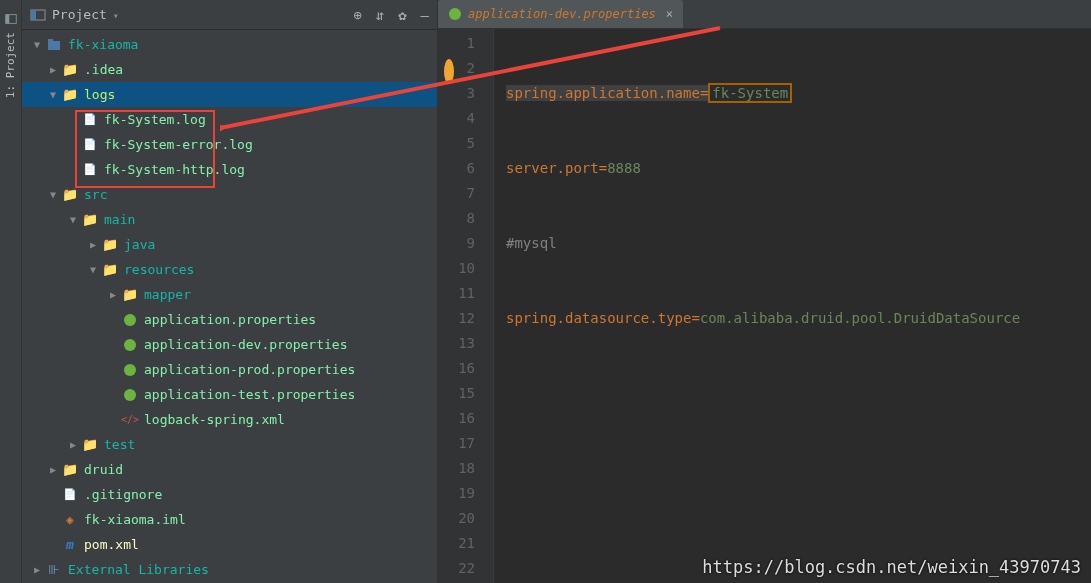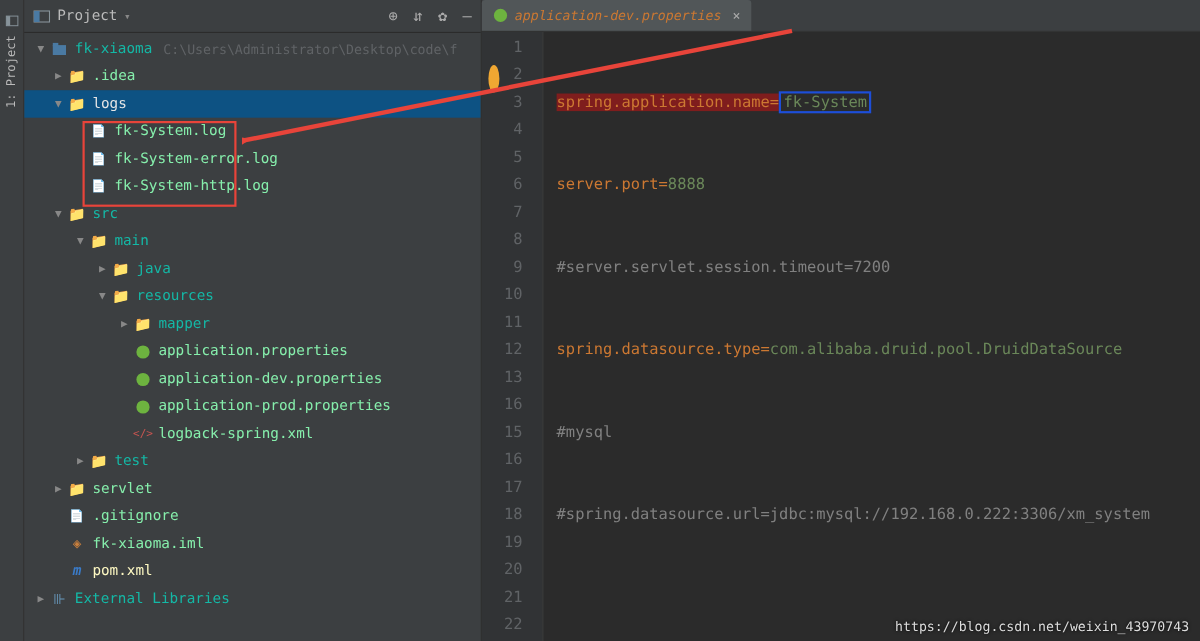--- a/index.html
+++ b/index.html
@@ -35,24 +35,24 @@
 .tab .close { margin-left:10px; color:#aaa; font-style:normal; cursor:pointer; }
 .editor { flex:1; display:flex; font-family:Consolas,monospace; font-size:14px; line-height:25px; }
 .gutter { width:56px; text-align:right; color:#606366; padding-right:18px; padding-top:2px; background:#313335; border-right:1px solid #3a3a3a; position:relative; }
 .gutter div { height:25px; }
 .gutter-dot { position:absolute; left:6px; top:30px; width:10px; height:10px; border-radius:50%; background:#f0a732; }
 .code { flex:1; padding-top:2px; padding-left:12px; white-space:pre; }
 .code div { height:25px; }
 .c-key { color:#cc7832; }
 .c-val { color:#6a8759; }
 .c-comment { color:#808080; }
-.c-boxed { border:2px solid #1d4ed8; padding:0 2px; color:#6a8759; }
+.c-boxed { border:2px solid #a16207; padding:0 2px; color:#6a8759; }
 .arrow-annot { position:absolute; left:220px; top:18px; pointer-events:none; z-index:10; }
 .hl-box1 { position:absolute; border:2px solid #e8443a; pointer-events:none; z-index:5; }
-.watermark { position:absolute; bottom:6px; right:10px; color:#ddd; font-size:12px; text-shadow:0 0 3px #000; }
+.watermark { position:absolute; bottom:6px; right:10px; color:#ddd; font-size:17px; text-shadow:0 0 3px #000; }
 </style>
 </head>
 <body>
 
 <div class="ide">
 
   <div class="vtab">
     <svg class="vtab-icon" viewBox="0 0 16 16">
         <rect x="2" y="3" width="12" height="10" fill="none" stroke="#87939a"></rect>
         <rect x="2" y="3" width="4" height="10" fill="#87939a"></rect>
@@ -78,31 +78,30 @@
     <div class="tree">
       <div class="tree-row">
         <span class="exp">▼</span>
         <span class="ticon">
             <svg width="14" height="14" viewBox="0 0 14 14">
               <rect x="1" y="3" width="12" height="9" fill="#4a7aa3"></rect>
               <rect x="1" y="1" width="5" height="3" fill="#4a7aa3"></rect>
             </svg>
           </span>
         <span class="label">fk-xiaoma</span>
-        <span class="label path">C:\Users\Administrator\Desktop\code\f</span>
       </div>
       <div class="tree-row ind1">
         <span class="exp">▶</span>
           <span class="ticon folder-icon">📁</span>
         <span class="label yellow">.idea</span>
       </div>
       <div class="tree-row ind1 selected">
         <span class="exp">▼</span>
           <span class="ticon">📁</span>
-        <span class="label" style="color:#e5e5e5">logs</span>
+        <span class="label" style="color:#bef264">logs</span>
       </div>
       <div class="tree-row ind2">
         <span class="exp blank">▶</span>
           <span class="ticon file-icon">📄</span>
         <span class="label yellow">fk-System.log</span>
       </div>
       <div class="tree-row ind2">
         <span class="exp blank">▶</span>
           <span class="ticon file-icon">📄</span>
         <span class="label yellow">fk-System-error.log</span>
@@ -159,32 +158,41 @@
         <span class="exp blank">▶</span>
           <span class="ticon">
             <svg width="14" height="14" viewBox="0 0 14 14">
               <circle cx="7" cy="7" r="6" fill="#6db33f"></circle>
             </svg>
           </span>
         <span class="label yellow">application-prod.properties</span>
       </div>
       <div class="tree-row ind4">
         <span class="exp blank">▶</span>
+          <span class="ticon">
+            <svg width="14" height="14" viewBox="0 0 14 14">
+              <circle cx="7" cy="7" r="6" fill="#6db33f"></circle>
+            </svg>
+          </span>
+        <span class="label yellow">application-test.properties</span>
+      </div>
+      <div class="tree-row ind4">
+        <span class="exp blank">▶</span>
           <span class="ticon" style="color:#c75450;font-size:10px">&lt;/&gt;</span>
         <span class="label yellow">logback-spring.xml</span>
       </div>
       <div class="tree-row ind2">
         <span class="exp">▶</span>
           <span class="ticon folder-icon">📁</span>
         <span class="label">test</span>
       </div>
       <div class="tree-row ind1">
         <span class="exp">▶</span>
           <span class="ticon" style="color:#cc7832">📁</span>
-        <span class="label yellow">servlet</span>
+        <span class="label yellow">druid</span>
       </div>
       <div class="tree-row ind1">
         <span class="exp blank">▶</span>
           <span class="ticon file-icon">📄</span>
         <span class="label yellow">.gitignore</span>
       </div>
       <div class="tree-row ind1">
         <span class="exp blank">▶</span>
           <span class="ticon" style="color:#c97f3d">◈</span>
         <span class="label yellow">fk-xiaoma.iml</span>
@@ -232,26 +240,24 @@
           <div>16</div>
           <div>17</div>
           <div>18</div>
           <div>19</div>
           <div>20</div>
           <div>21</div>
           <div>22</div>
         <div class="gutter-dot"></div>
       </div>
       <div class="code">
-        <div><span style="background:#7f1d1d"><span class="c-key">spring.application.name</span><span class="c-key">=</span></span><span class="c-boxed">fk-System</span></div>
+        <div><span style="background:#404040"><span class="c-key">spring.application.name</span><span class="c-key">=</span></span><span class="c-boxed">fk-System</span></div>
         <div><span class="c-key">server.port</span><span class="c-key">=</span><span class="c-val">8888</span></div>
-        <div><span class="c-comment">#server.servlet.session.timeout=7200</span></div>
+        <div><span class="c-comment">#mysql</span></div>
         <div><span class="c-key">spring.datasource.type</span><span class="c-key">=</span><span class="c-val">com.alibaba.druid.pool.DruidDataSource</span></div>
-        <div><span class="c-comment">#mysql</span></div>
-        <div><span class="c-comment">#spring.datasource.url=jdbc:mysql://192.168.0.222:3306/xm_system</span></div>
         
         
         
         
         
         
         
         
         
         

